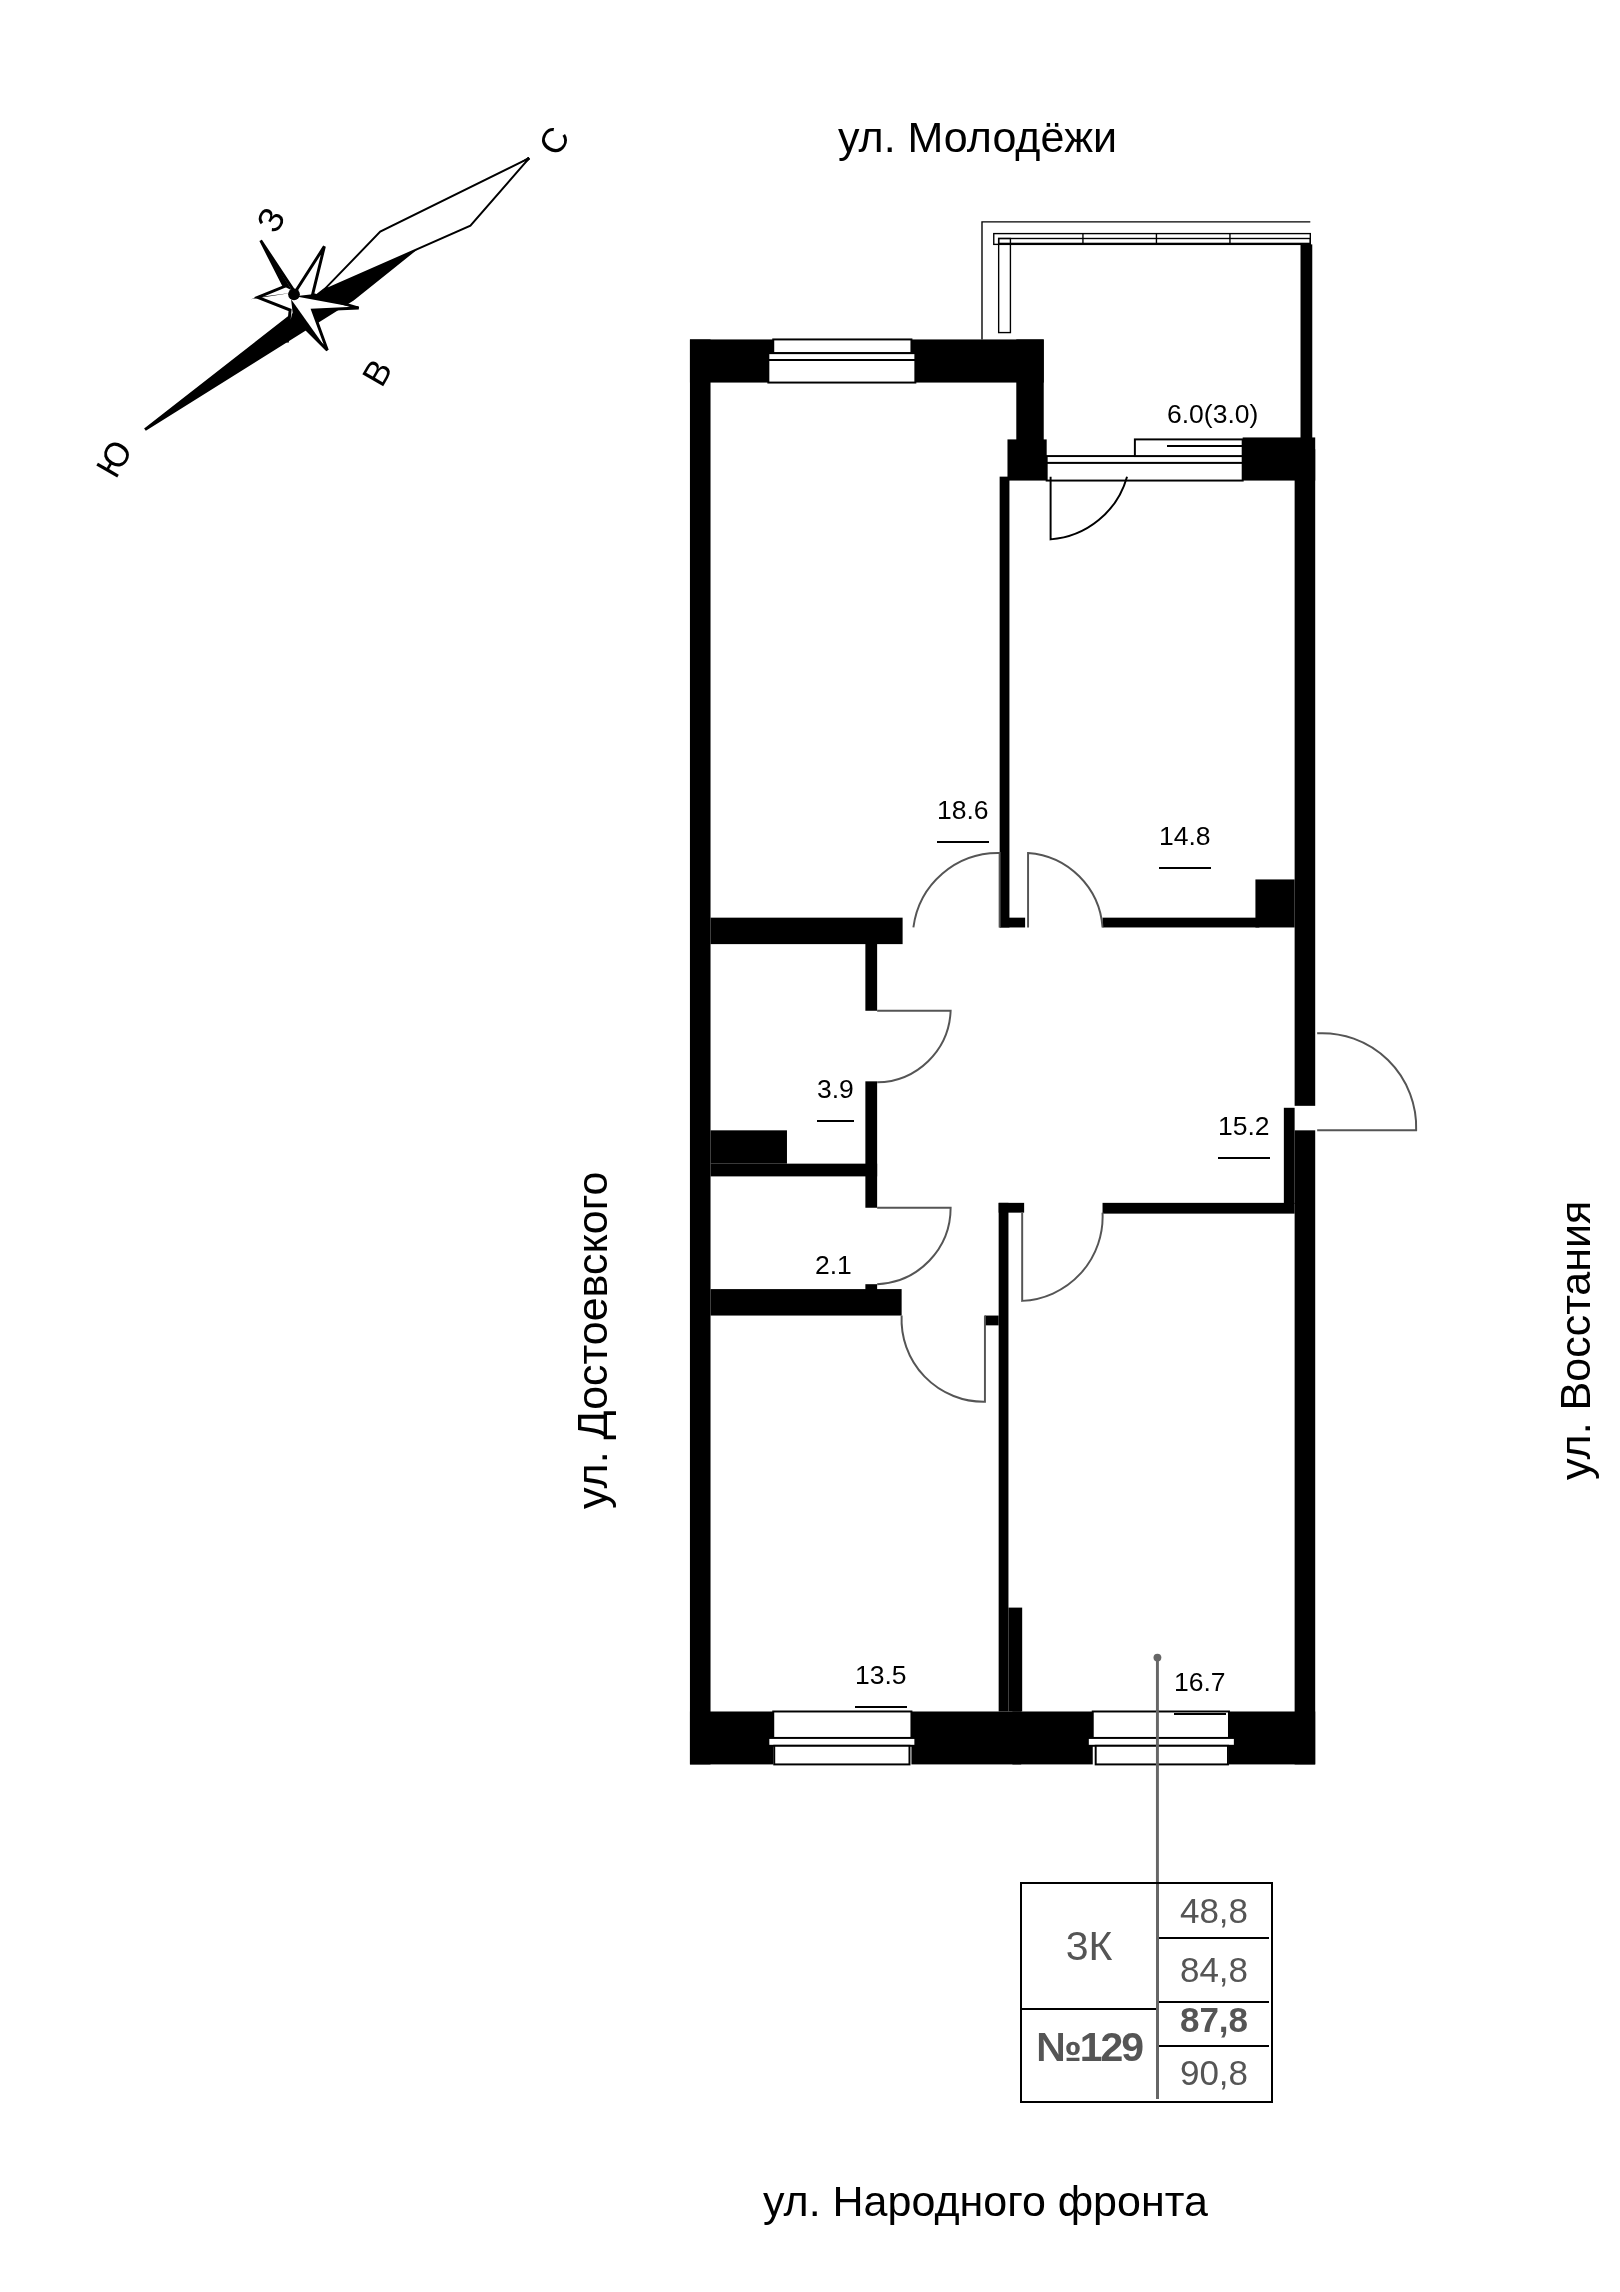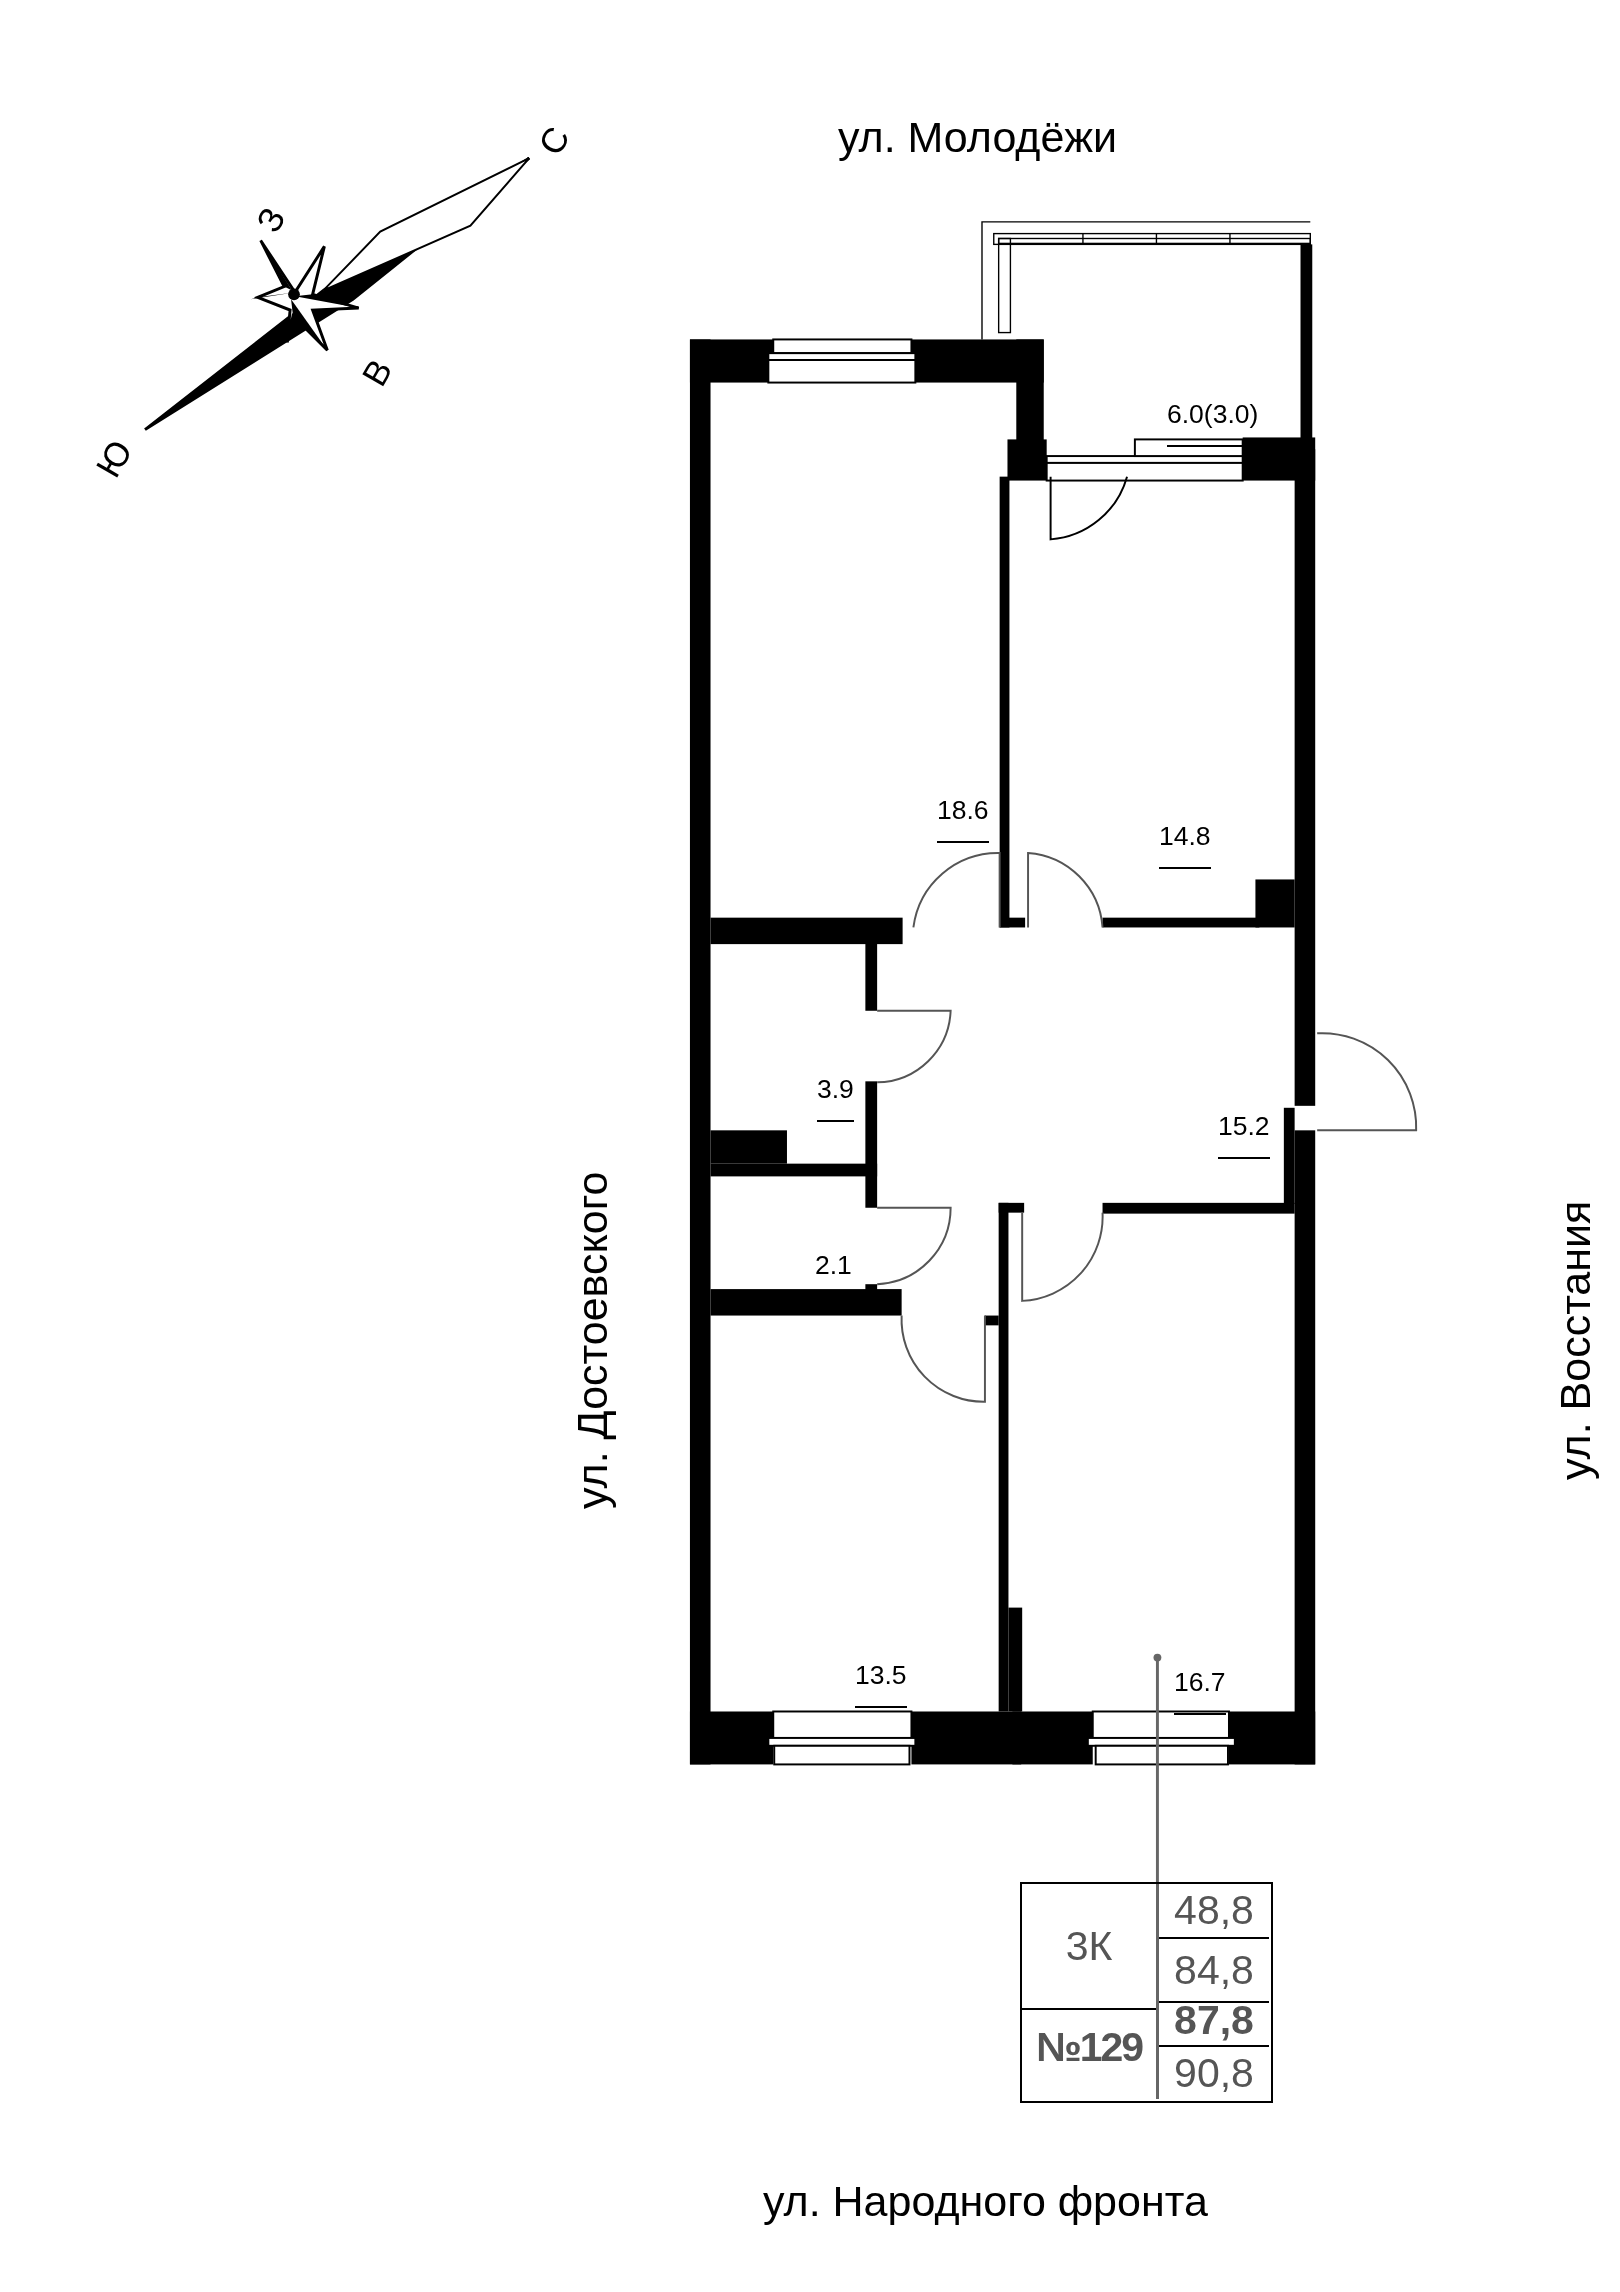--- a/index.html
+++ b/index.html
@@ -18,21 +18,21 @@
   .compass-letter { position: absolute; font-size: 35px; color: #000; line-height: 1; }
   .summary { position: absolute; left: 1020px; top: 1882px; width: 253px; height: 221px;
              border: 2.9px solid #000; box-sizing: border-box; color: #555; }
   .summary .cell { position: absolute; display: flex; align-items: center; justify-content: center;
                    box-sizing: border-box; }
   .summary .type { left: 0; top: 0; width: 134px; height: 126px; font-size: 41px;
                    border-bottom: 2.9px solid #000; }
   .summary .num  { left: 0; top: 111px; width: 134px; height: 104px; font-size: 41px;
                    font-weight: bold; letter-spacing: -2px; }
   .summary .vdiv { position: absolute; left: 134px; top: 0; width: 2.9px; height: 215px; background: #666; }
-  .summary .val  { left: 137px; width: 110px; height: 55px; font-size: 41px; }
+  .summary .val  { left: 137px; width: 110px; height: 55px; font-size: 35px; }
   .summary .v0 { top: 0; border-bottom: 2.9px solid #000; }
   .summary .v1 { top: 55px; border-bottom: 2.9px solid #000; height: 64px; }
   .summary .v2 { top: 111px; border-bottom: 2.9px solid #000; height: 52px; font-weight: bold; }
   .summary .v3 { top: 163px; height: 52px; }
 </style>
 </head>
 <body>
 
 <svg class="plan" width="1620" height="2293" viewBox="0 0 1653 2339">
   <g>

